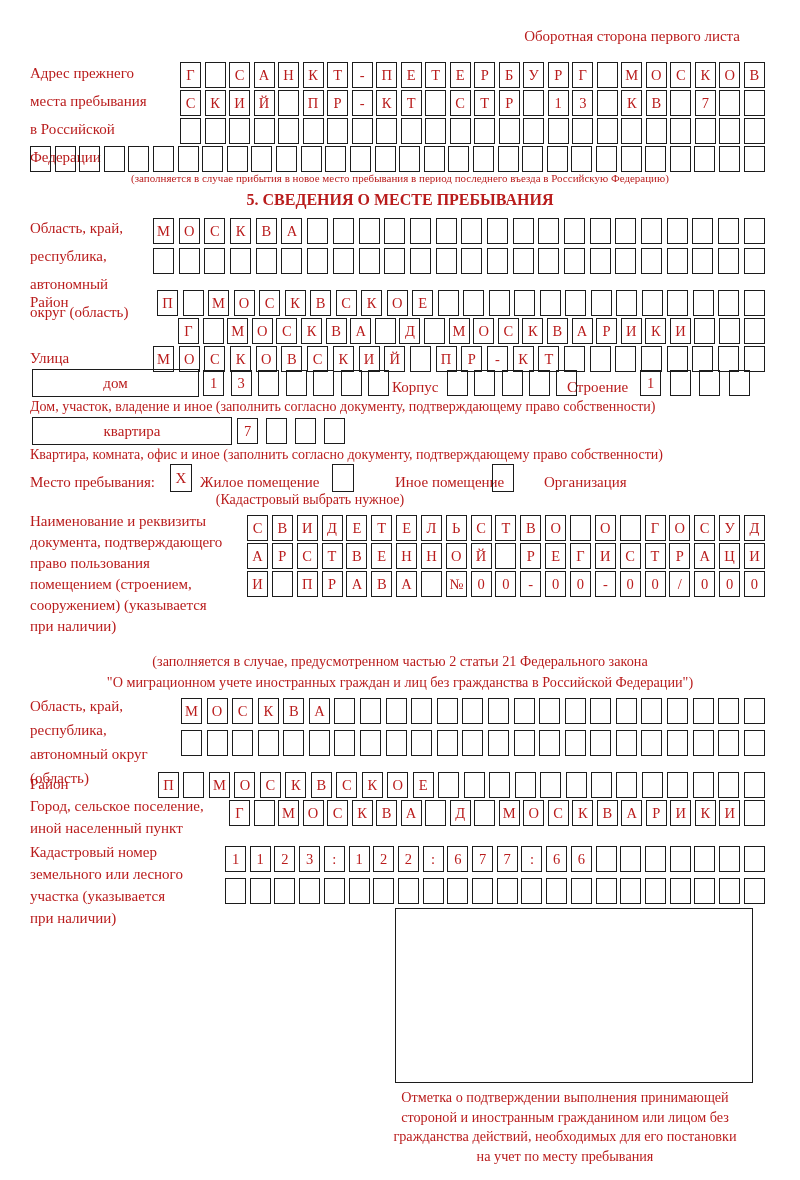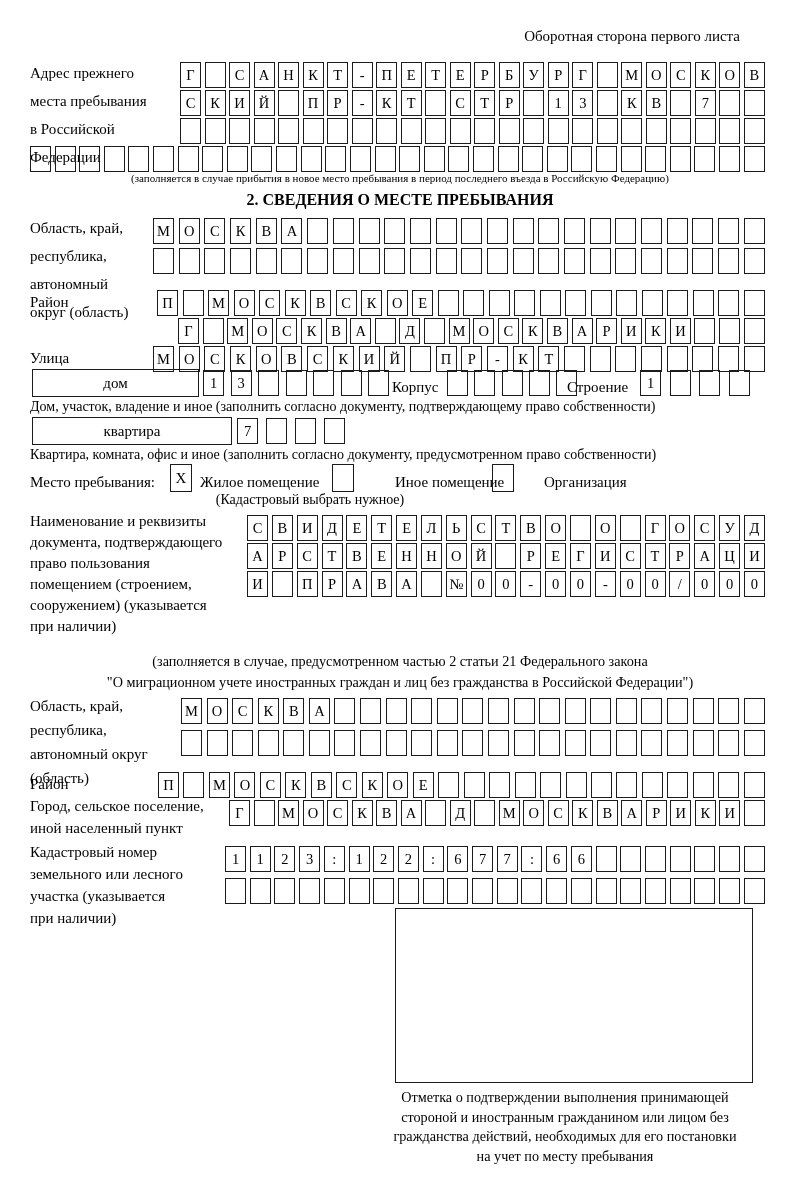--- a/index.html
+++ b/index.html
@@ -1,17 +1,17 @@
 <!DOCTYPE html>
 <html><head>
 <meta charset="utf-8">
 <style>
   html,body{margin:0;padding:0;background:#888;}
   .page{position:relative;width:800px;height:1180px;background:#fff;margin:0 auto;
-        font-family:"Liberation Serif","DejaVu Serif",serif;color:#000000;overflow:hidden;}
+        font-family:"Liberation Serif","DejaVu Serif",serif;color:#b91c1c;overflow:hidden;}
   .lbl{position:absolute;white-space:pre-line;font-size:15px;line-height:28px;}
   .lh21{line-height:21px}.lh22{line-height:22px}.lh24{line-height:24px}
   .small{font-size:11px;line-height:17px}
   .center{left:0;width:800px;text-align:center;}
   .bold{font-weight:bold;}
   .boxrow{position:absolute;display:flex;justify-content:space-between;}
   .cell{box-sizing:border-box;flex:0 0 21px;width:21px;height:26px;border:1.6px solid #1c1c1c;
         display:flex;align-items:center;justify-content:center;font-size:14.5px;line-height:1;}
   .cbox{position:absolute;box-sizing:border-box;width:22px;height:28px;border:1.6px solid #1c1c1c;
         display:flex;align-items:center;justify-content:center;font-size:15px;}
@@ -138,21 +138,21 @@
       <span class="cell"></span>
       <span class="cell"></span>
       <span class="cell"></span>
       <span class="cell"></span>
       <span class="cell"></span>
       <span class="cell"></span>
       <span class="cell"></span>
     </div>
   <div class="lbl small center" style="top:170px;">(заполняется в случае прибытия в новое место пребывания в период последнего въезда в Российскую Федерацию)</div>
 
-  <div class="lbl center bold" style="top:186px;font-size:16px;">2. СВЕДЕНИЯ О МЕСТЕ ПРЕБЫВАНИЯ</div>
+  <div class="lbl center bold" style="top:186px;font-size:16px;">5. СВЕДЕНИЯ О МЕСТЕ ПРЕБЫВАНИЯ</div>
 
   <div class="lbl" style="left:30px;top:214px;">Область, край,
 республика,
 автономный
 округ (область)</div>
   <div class="boxrow" style="left:153px;top:218px;width:612px;">
       <span class="cell">М</span>
       <span class="cell">О</span>
       <span class="cell">С</span>
       <span class="cell">К</span>
@@ -314,21 +314,21 @@
     </div>
   <div class="lbl" style="left:30px;top:398px;font-size:14px;line-height:18px;">Дом, участок, владение и иное (заполнить согласно документу, подтверждающему право собственности)</div>
 
   <div class="labelbox" style="left:32px;top:417px;width:200px;">квартира</div>
   <div class="boxrow" style="left:237px;top:418px;width:108px;">
       <span class="cell">7</span>
       <span class="cell"></span>
       <span class="cell"></span>
       <span class="cell"></span>
     </div>
-  <div class="lbl" style="left:30px;top:446px;font-size:14px;line-height:18px;">Квартира, комната, офис и иное (заполнить согласно документу, предусмотренном право собственности)</div>
+  <div class="lbl" style="left:30px;top:446px;font-size:14px;line-height:18px;">Квартира, комната, офис и иное (заполнить согласно документу, подтверждающему право собственности)</div>
 
   <div class="lbl" style="left:30px;top:468px;">Место пребывания:</div>
   <div class="cbox" style="left:170px;top:464px;">X</div>
   <div class="lbl" style="left:200px;top:468px;">Жилое помещение</div>
   <div class="cbox" style="left:332px;top:464px;"></div>
   <div class="lbl" style="left:362px;top:468px;margin-left:33px;">Иное помещение</div>
   <div class="cbox" style="left:492px;top:464px;"></div>
   <div class="lbl" style="left:544px;top:468px;">Организация</div>
   <div class="lbl" style="left:170px;top:491px;width:280px;text-align:center;font-size:14px;line-height:18px;">(Кадастровый выбрать нужное)</div>
 

